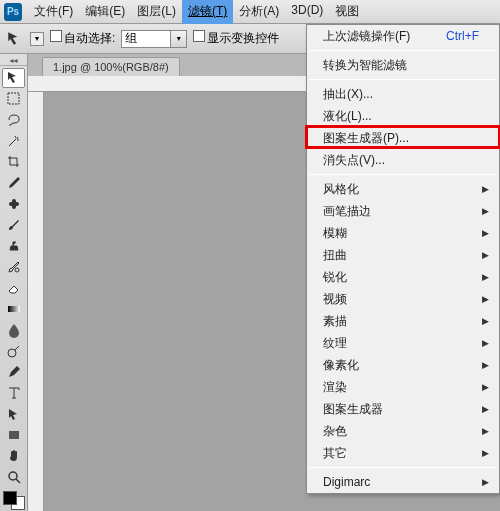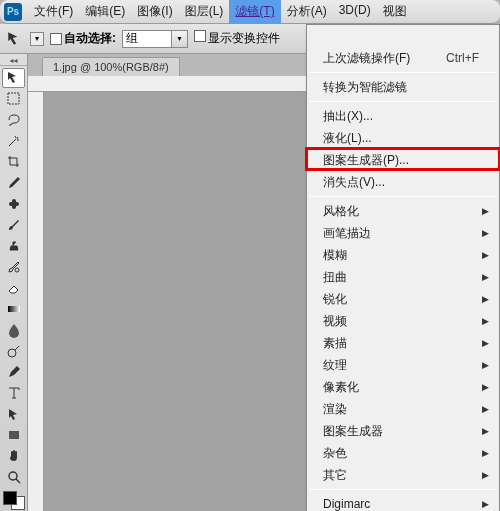--- a/index.html
+++ b/index.html
@@ -1,20 +1,20 @@
 <!DOCTYPE html>
 <html><head>
 <meta charset="utf-8">
 <style>
   * { box-sizing: border-box; margin: 0; padding: 0; font-family: "Microsoft YaHei", Arial, sans-serif; }
   body { width: 500px; height: 511px; overflow: hidden; background: #b4b4b4; font-size: 12px; user-select: none; }
-  .menubar { background: linear-gradient(#ebebeb,#d8d8d8); border-bottom: 1px solid #999; height: 24px; display: flex; align-items: center; padding-left: 2px; border-radius: 8px; }
+  .menubar { background: linear-gradient(#ebebeb,#d8d8d8); border-bottom: 1px solid #999; height: 24px; display: flex; align-items: center; padding-left: 2px; }
   .ps-badge { width: 18px; height: 18px; background: #0b5f9e; border-radius: 3px; color: #9cdcff; font-size: 10px; font-weight: bold; display: flex; align-items: center; justify-content: center; margin: 0 6px 0 2px; }
   .menu-item { padding: 4px 6px; color: #222; }
-  .menu-item.open { background: #5a9de8; color: #4c1d95; text-decoration: underline; }
+  .menu-item.open { background: #5a9de8; color: #000000; text-decoration: underline; }
   .optbar { background: linear-gradient(#e6e6e6,#d2d2d2); border-bottom: 1px solid #999; height: 30px; display: flex; align-items: center; padding: 0 6px; gap: 6px; }
   .tool-ico { width: 18px; height: 18px; display: flex; align-items: center; justify-content: center; }
   .dropdown-btn { width: 14px; height: 14px; border:1px solid #888; background:#eee; display:flex; align-items:center; justify-content:center; font-size:8px; }
   .checkbox { width: 12px; height: 12px; border: 1px solid #666; background: #fff; display:inline-block; vertical-align: middle; margin-right: 2px; }
   .combo { display:flex; align-items:center; }
   .combo input { width: 50px; height: 18px; font-size: 12px; padding: 0 3px; border:1px solid #888; background:#fff; }
   .combo .btn { width: 16px; height: 18px; border:1px solid #888; border-left:none; background:linear-gradient(#f4f4f4,#d5d5d5); display:flex; align-items:center; justify-content:center; font-size:8px; }
   .workspace { position: relative; height: calc(511px - 54px); display:flex; }
   .toolbox { width: 28px; background: linear-gradient(#dedede,#cfcfcf); border-right:1px solid #999; display:flex; flex-direction:column; align-items:center; padding-top: 2px; }
   .toolbox .collapse { width: 100%; height: 10px; display:flex; align-items:center; justify-content:center; font-size:8px; color:#555; border-bottom:1px solid #aaa; margin-bottom:2px; }
@@ -23,53 +23,52 @@
   .tb svg { width: 16px; height: 16px; }
   .fgbg { position: relative; width: 24px; height: 26px; margin-top: 2px; }
   .fgbg .sw { position:absolute; width:14px; height:14px; border:1px solid #555; }
   .fgbg .fg { background:#000; left:1px; top:1px; z-index:2; }
   .fgbg .bg { background:#fff; right:1px; bottom:1px; }
   .canvas-area { flex:1; background: #b8b8b8; position:relative; }
   .tabbar { height: 22px; display:flex; align-items:flex-end; padding-left: 14px; }
   .doc-tab { background:#d4d4d4; border:1px solid #9a9a9a; border-bottom:none; padding: 3px 10px; font-size: 11px; color:#333; border-radius: 2px 2px 0 0; }
   .dropdown { position:absolute; top: 24px; left: 306px; width: 194px; background:#f0f0f0; border:1px solid #8a8a8a; box-shadow: 2px 2px 4px rgba(0,0,0,.25); }
   .dropdown .row { display:flex; align-items:center; height: 22px; padding: 0 20px 0 16px; color:#222; position:relative; }
-  .dropdown .row.head { justify-content: space-between; margin-top: 22px; }
+  .dropdown .row.head { justify-content: space-between; }
   .dropdown .sep { height: 1px; background:#c4c4c4; margin: 3px 2px; border-bottom:1px solid #fff; }
   .dropdown .arrow { position:absolute; right:10px; font-size:9px; color:#333; }
   .dropdown .highlight { position:absolute; border:3px solid #e60000; pointer-events:none; }
   .ruler-top { position:absolute; left:0; top:22px; right:0; height:16px; background:#efefef; border-bottom:1px solid #9a9a9a; }
   .ruler-left { position:absolute; left:0; top:38px; bottom:0; width:16px; background:#efefef; border-right:1px solid #9a9a9a; }
   .canvas-inner { position:absolute; left:16px; top:38px; right:0; bottom:0; background:#a3a3a3; }
 </style>
 </head>
 <body>
 
 <div class="menubar">
   <div class="ps-badge">Ps</div>
   <div id="menu-items" style="display: flex;">
       <div class="menu-item">文件(F)</div>
       <div class="menu-item">编辑(E)</div>
-      <div class="menu-item">图像(I)</div>
       <div class="menu-item">图层(L)</div>
       <div class="menu-item open">滤镜(T)</div>
       <div class="menu-item">分析(A)</div>
       <div class="menu-item">3D(D)</div>
       <div class="menu-item">视图</div>
     </div>
 </div>
 
 <div class="optbar">
   <span class="tool-ico">
     <svg viewBox="0 0 16 16">
         <path d="M2 2 L10 6 L6 7 L9 12 L7 13 L4 8 L2 10 Z" fill="#333"></path>
       </svg>
   </span>
   <span class="dropdown-btn">▾</span>
-  <label style="display:flex;align-items:center;font-weight:bold;">
+  <label style="display:flex;align-items:flex-start;">
     <span class="checkbox"></span>
       <span>自动选择:</span>
   </label>
   <span class="combo">
     <input value="组" style="">
     <span class="btn">▾</span>
   </span>
   <label style="display:flex;">
     <span class="checkbox"></span>
       <span>显示变换控件</span>
@@ -202,21 +201,21 @@
     </div>
     <div class="ruler-top"></div>
     <div class="ruler-left"></div>
     <div class="canvas-inner"></div>
   </div>
 </div>
 
 <div class="dropdown">
   <div class="row head">
     <span>上次滤镜操作(F)</span>
-    <span style="color:#404040;">Ctrl+F</span>
+    <span style="color:#1d4ed8;">Ctrl+F</span>
   </div>
   <div class="sep"></div>
   <div id="dd-a">
       <div class="row">
         <span>转换为智能滤镜</span>
       </div>
     </div>
   <div class="sep"></div>
   <div id="dd-b" style="position:relative;">
       <div class="row">

